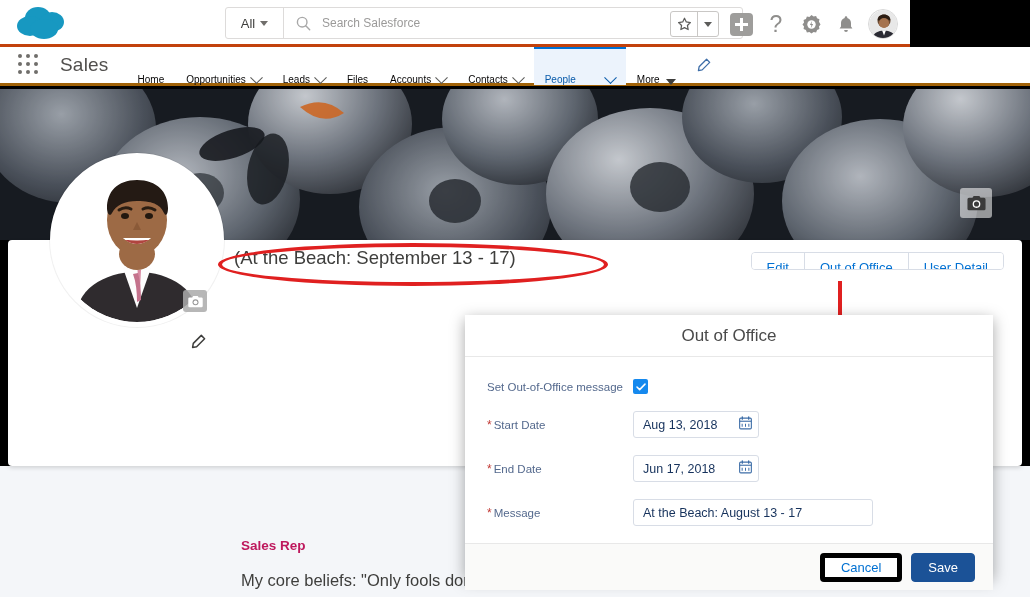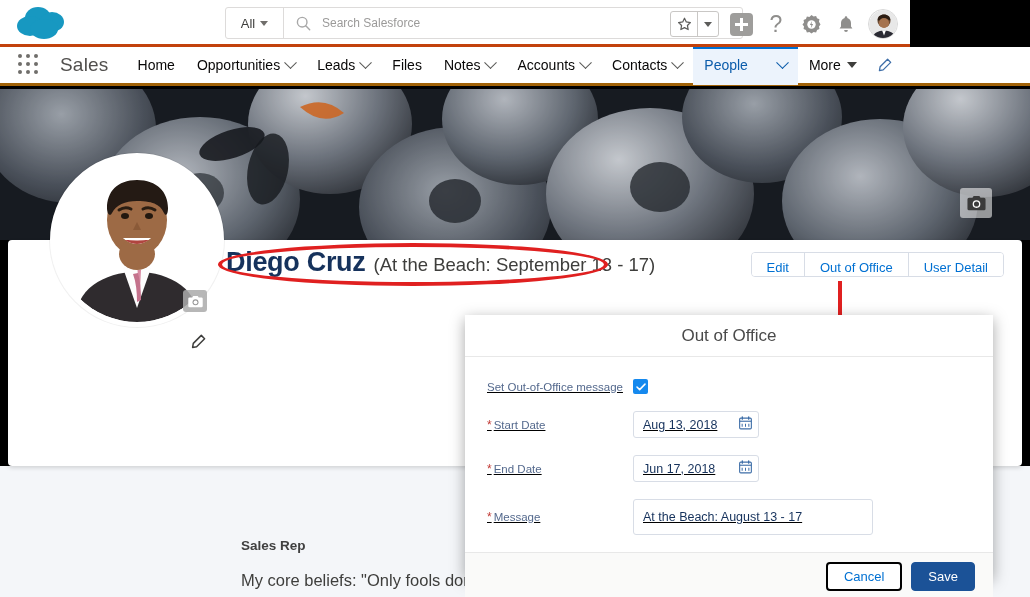--- a/index.html
+++ b/index.html
@@ -131,23 +131,23 @@
   .app-name {
     margin-left: 20px;
     font-size: 19px; color: #514f4d; font-weight: 400;
     letter-spacing: 0.2px;
   }
   .nav-items {
     display: flex; align-items: stretch; height: 39px;
     margin-left: 18px;
   }
   .nav-item {
-    display: flex; align-items: center; gap: 6px;
+    display: flex; align-items: flex-end; gap: 6px;
     padding: 0 11px; height: 39px;
-    font-size: 14px; color: #080707;
+    font-size: 10px; color: #080707;
     cursor: pointer; position: relative;
     white-space: nowrap;
   }
   .nav-item.active {
     background: #ecf3fc;
     color: #0b5cab;
     font-weight: 400;
     gap: 30px;
   }
   .nav-item.active::before {
@@ -237,34 +237,34 @@
   .red-ellipse {
     position: absolute; left: 218px; top: 243px;
     width: 390px; height: 43px;
     border: 4px solid #e02020;
     border-radius: 50%;
     z-index: 14;
     pointer-events: none;
   }
   .user-title {
     position: absolute; left: 233px; top: 298px;
-    font-size: 13.5px; font-weight: bold; color: #404040;
+    font-size: 13.5px; font-weight: bold; color: #be185d;
     z-index: 9;
   }
   .user-bio {
     position: absolute; left: 233px; top: 328px;
     width: 560px;
     font-size: 16.5px; color: #3e3e3c; line-height: 25px;
     z-index: 7;
   }
 
   .action-btns {
     position: absolute; right: 18px; top: 12px;
     display: flex; align-items: stretch;
-    height: 25px;
+    height: 18px;
     border: 1px solid #d8dde6;
     border-radius: 4px;
     overflow: hidden;
     background: #fff;
     z-index: 9;
   }
   .act-btn {
     padding: 0 15px; height: 29px;
     display: flex; align-items: center; justify-content: center;
     font-size: 13px; color: #0070d2;
@@ -316,21 +316,20 @@
     border-bottom: 1px solid #e8e8e8;
     display: flex; align-items: center; justify-content: center;
     flex-shrink: 0;
   }
   .modal-title {
     font-size: 17px; color: #4a4a4a; font-weight: 400;
   }
   .modal-body {
     flex: 1; padding: 22px 0 0 0;
     background: #fff;
-    text-decoration: underline;
   }
   .form-row {
     display: flex; align-items: center;
     margin-bottom: 17px;
     padding-left: 22px;
   }
   .form-label {
     width: 146px;
     font-size: 11.5px; color: #54698d;
     display: flex; align-items: center;
@@ -355,21 +354,21 @@
     justify-content: space-between;
     cursor: text;
   }
   .date-text { font-size: 12.5px; color: #16325c; }
   .msg-field {
     width: 240px; height: 27px;
     border: 1px solid #d8dde6;
     border-radius: 3px;
     background: #fff;
     display: flex; align-items: center;
-    padding: 17px 9px;
+    padding: 8px 9px;
     cursor: text;
   }
   .msg-text { font-size: 12.5px; color: #16325c; }
   .modal-footer {
     height: 47px;
     background: #fafaf9;
     border-top: 1px solid #e8e8e8;
     display: flex; align-items: center; justify-content: flex-end;
     gap: 9px;
     padding-right: 18px;
@@ -377,21 +376,21 @@
   }
   .btn {
     height: 29px; padding: 0 16px;
     border-radius: 4px;
     font-size: 13px;
     display: flex; align-items: center; justify-content: center;
     cursor: pointer;
   }
   .btn-neutral {
     background: #fff; color: #0070d2;
-    border: 2px solid #000000;
+    border: 5px solid #000000;
   }
   .btn-brand {
     background: #1b5297; color: #fff;
     border: 1px solid #1b5297;
     font-weight: normal;
   }
 </style>
 </head>
 <body>
 
@@ -497,24 +496,20 @@
       <div class="nav-item">
         <span>Opportunities</span>
         <span class="chev"></span>
       </div>
       <div class="nav-item">
         <span>Leads</span>
         <span class="chev"></span>
       </div>
       <div class="nav-item">
         <span>Files</span>
-      </div>
-      <div class="nav-item">
-        <span>Notes</span>
-        <span class="chev"></span>
       </div>
       <div class="nav-item">
         <span>Accounts</span>
         <span class="chev"></span>
       </div>
       <div class="nav-item">
         <span>Contacts</span>
         <span class="chev"></span>
       </div>
       <div class="nav-item active">
@@ -629,21 +624,20 @@
     </div>
 
     <div class="action-btns">
       <div class="act-btn">Edit</div>
       <div class="act-btn">Out of Office</div>
       <div class="act-btn">User Detail</div>
     </div>
   </div>
 
   <div class="name-row">
-    <span class="user-name">Diego Cruz</span>
     <span class="user-status">(At the Beach: September 13 - 17)</span>
   </div>
   <div class="red-ellipse"></div>
 
   <div class="modal">
     <div class="modal-header">
       <div class="modal-title">Out of Office</div>
     </div>
     <div class="modal-body">
 

